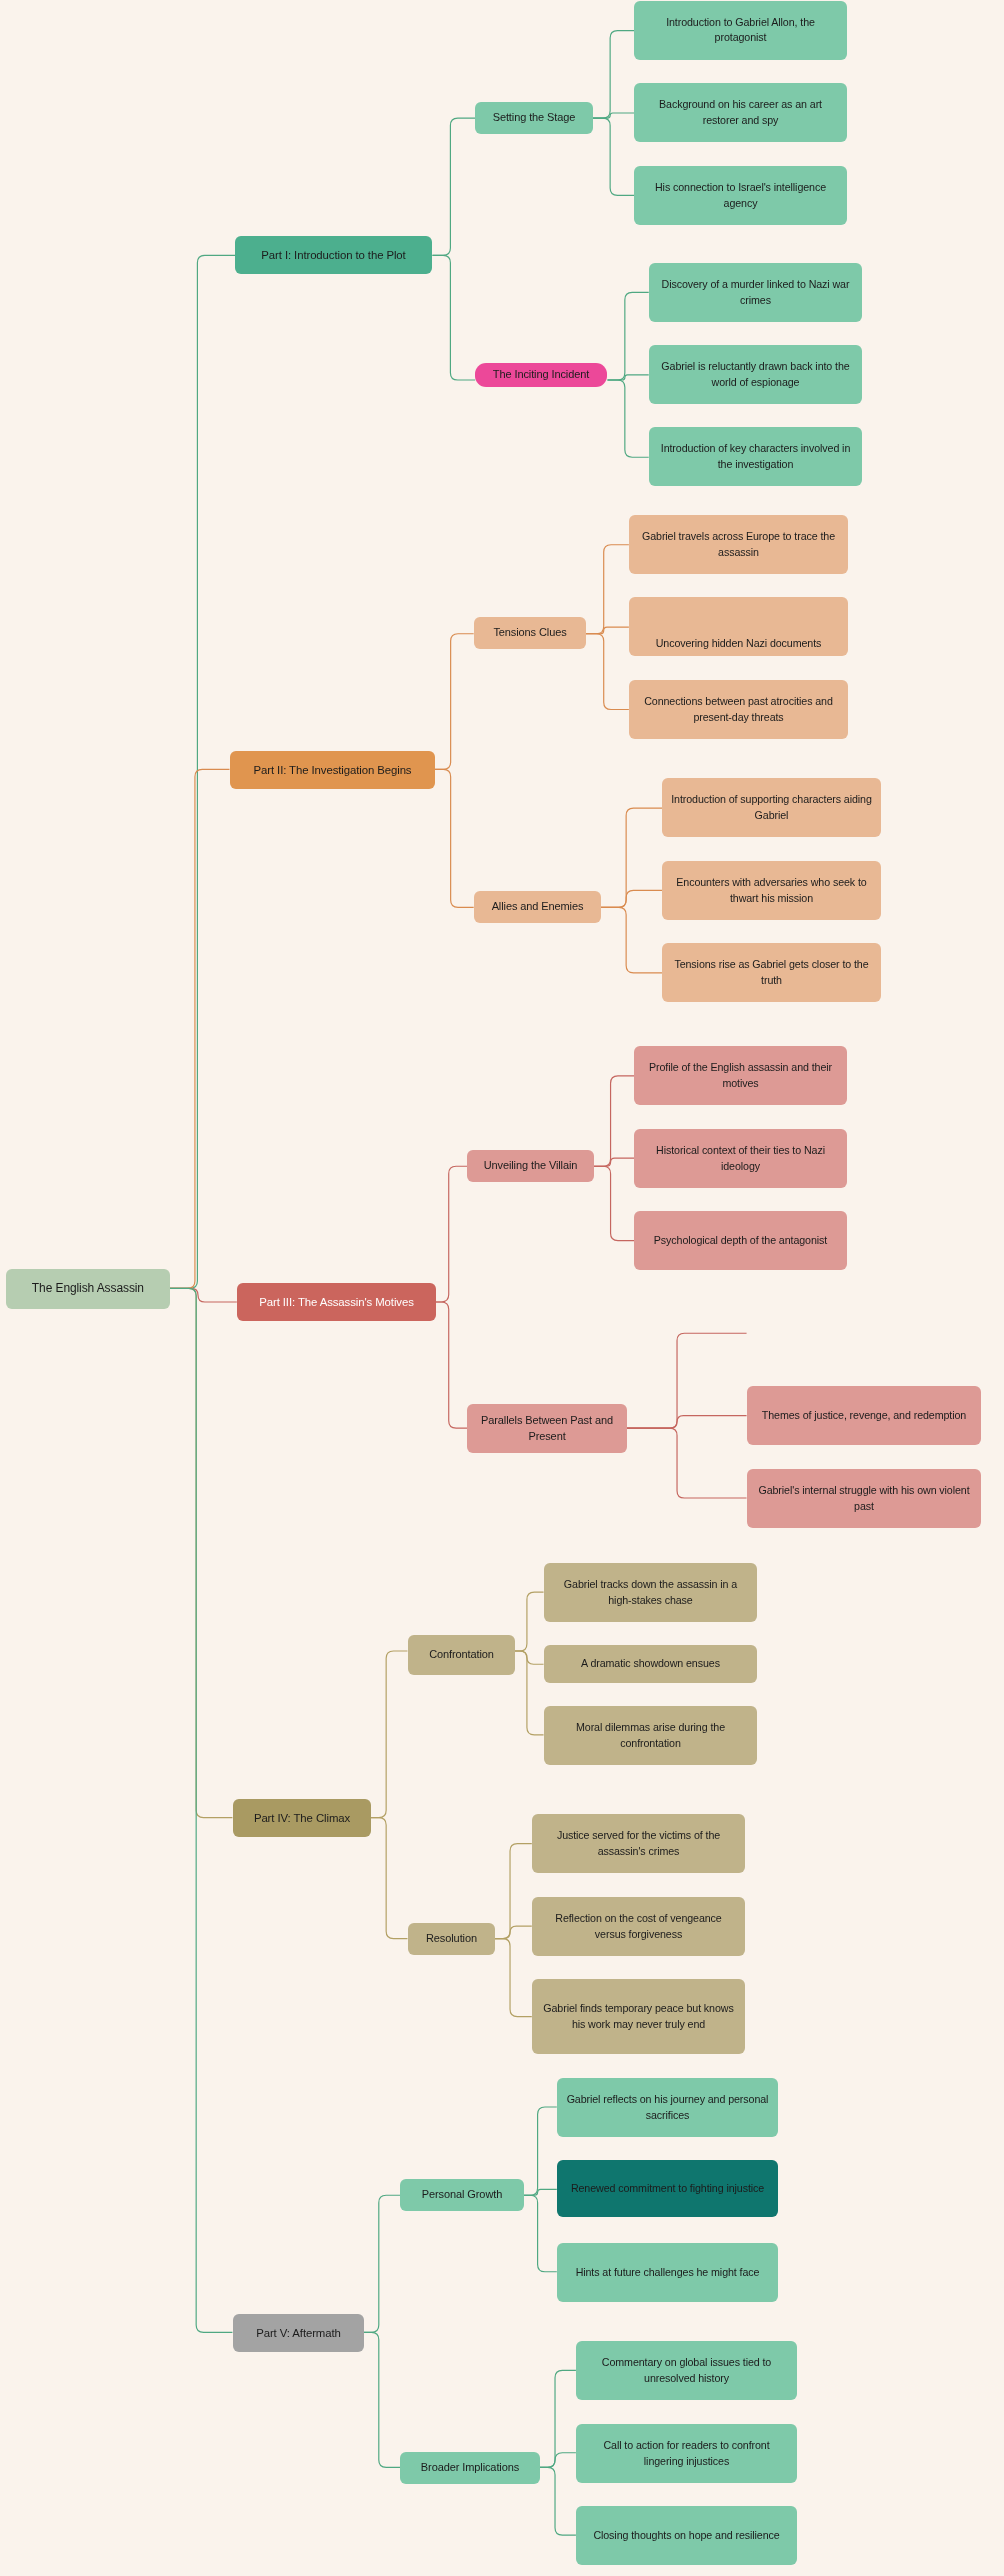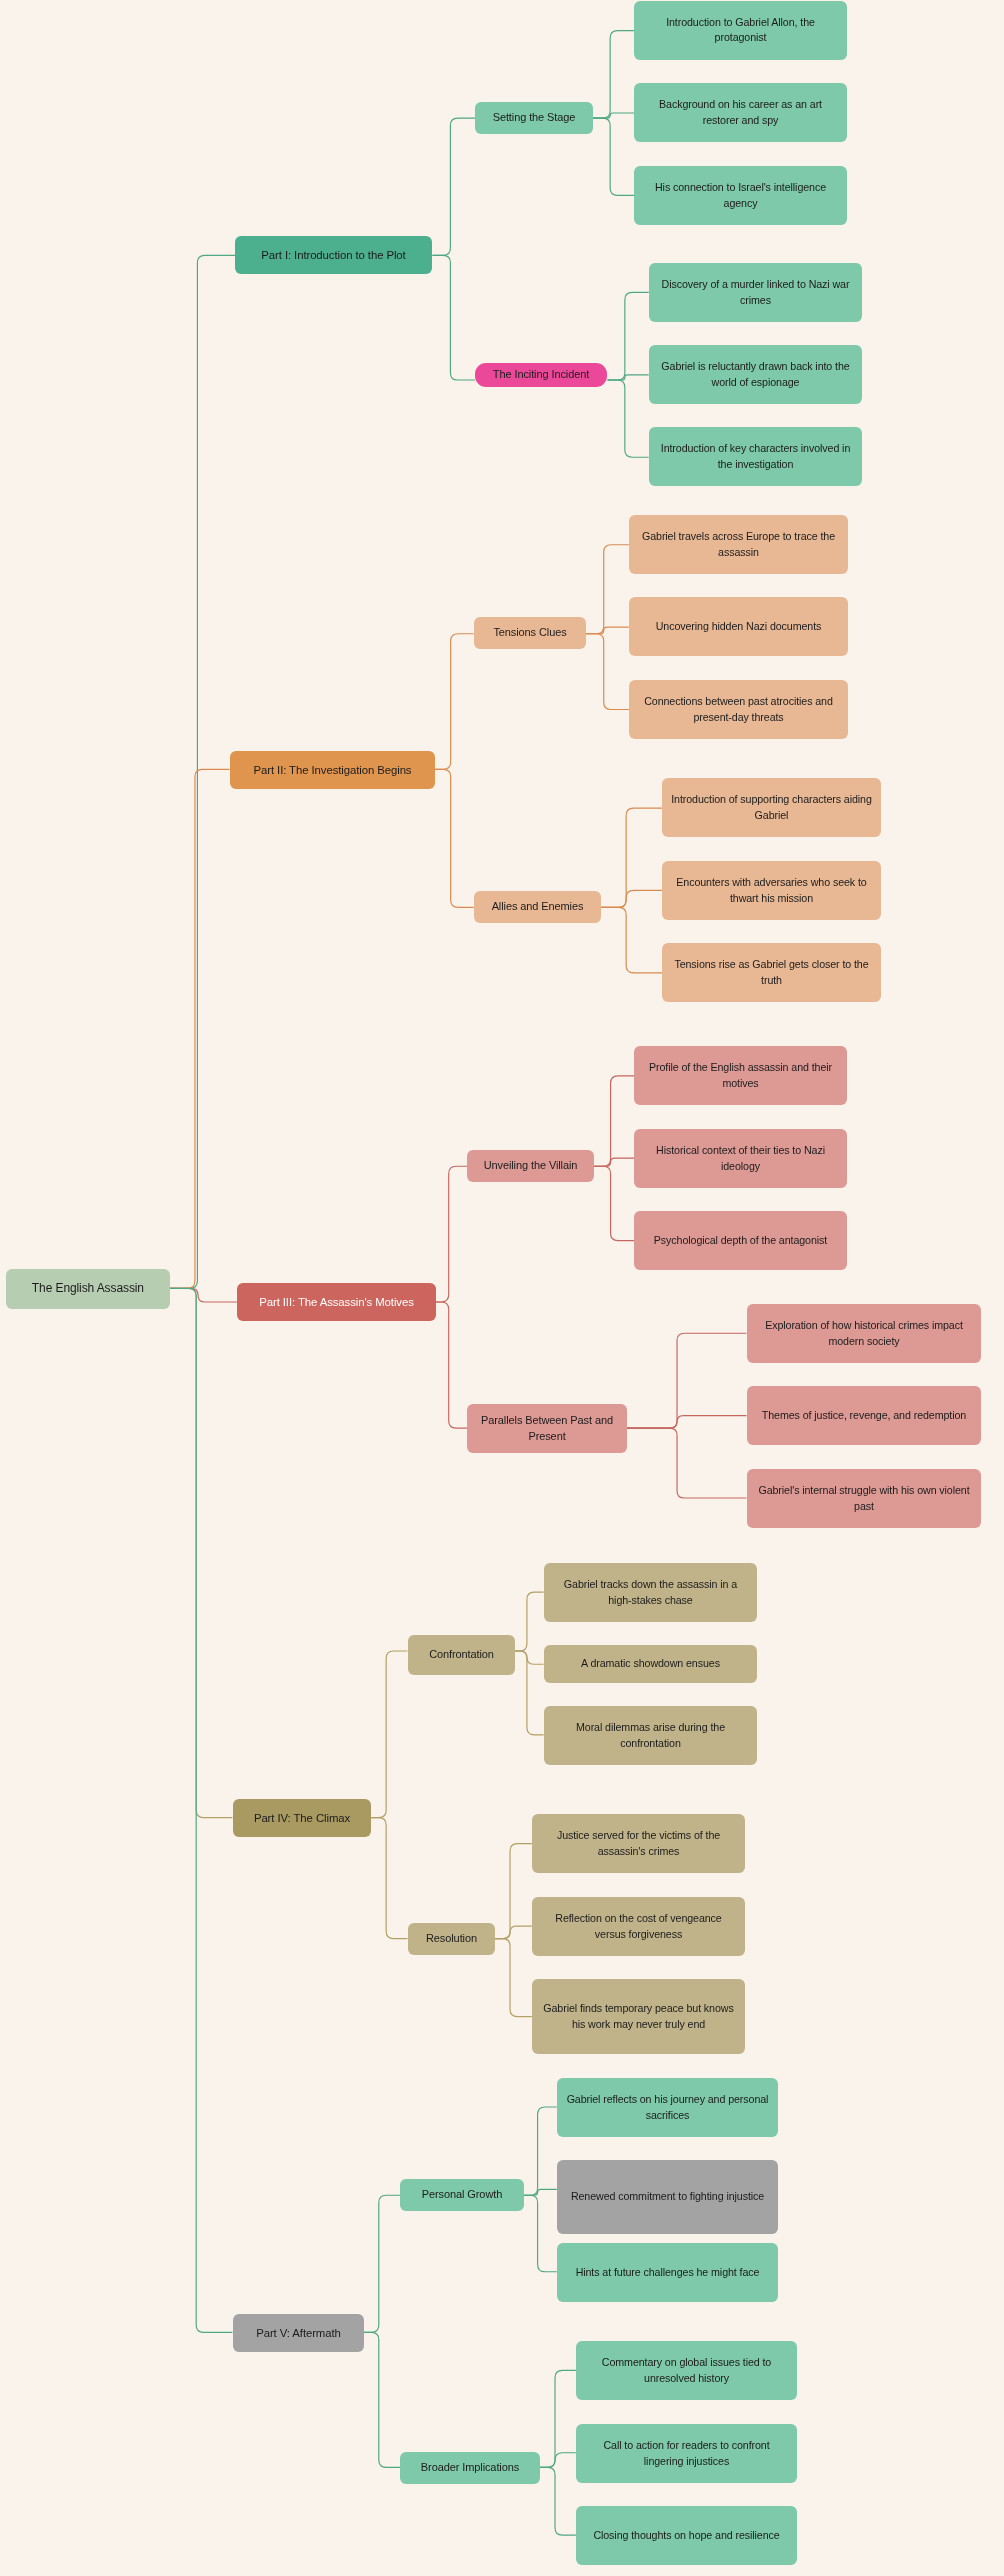--- a/index.html
+++ b/index.html
@@ -113,21 +113,21 @@
     </div>
     <div class="node l1" style="left: 230px; top: 751px; width: 205px; height: 38px; background: rgb(224, 149, 79);">
       <span>Part II: The Investigation Begins</span>
     </div>
     <div class="node l2" style="left: 474px; top: 617px; width: 112px; height: 32px; background: rgb(232, 184, 148);">
       <span>Tensions Clues</span>
     </div>
     <div class="node l3" style="left: 629px; top: 515px; width: 219px; height: 59px; background: rgb(232, 184, 148);">
       <span>Gabriel travels across Europe to trace the assassin</span>
     </div>
-    <div class="node l3" style="left: 629px; top: 597px; width: 219px; height: 59px; background: rgb(232, 184, 148);">
+    <div class="node l3" style="left: 629px; top: 597px; width: 219px; height: 59px; background: rgb(232, 184, 148); align-items: flex-end;">
       <span>Uncovering hidden Nazi documents</span>
     </div>
     <div class="node l3" style="left: 629px; top: 680px; width: 219px; height: 59px; background: rgb(232, 184, 148);">
       <span>Connections between past atrocities and present-day threats</span>
     </div>
     <div class="node l2" style="left: 474px; top: 891px; width: 127px; height: 32px; background: rgb(232, 184, 148);">
       <span>Allies and Enemies</span>
     </div>
     <div class="node l3" style="left: 662px; top: 778px; width: 219px; height: 59px; background: rgb(232, 184, 148);">
       <span>Introduction of supporting characters aiding Gabriel</span>
@@ -149,23 +149,20 @@
     </div>
     <div class="node l3" style="left: 634px; top: 1129px; width: 213px; height: 59px; background: rgb(221, 154, 149);">
       <span>Historical context of their ties to Nazi ideology</span>
     </div>
     <div class="node l3" style="left: 634px; top: 1211px; width: 213px; height: 59px; background: rgb(221, 154, 149);">
       <span>Psychological depth of the antagonist</span>
     </div>
     <div class="node l2" style="left: 467px; top: 1404px; width: 160px; height: 49px; background: rgb(221, 154, 149);">
       <span>Parallels Between Past and Present</span>
     </div>
-    <div class="node l3" style="left: 747px; top: 1304px; width: 234px; height: 59px; background: rgb(221, 154, 149);">
-      <span>Exploration of how historical crimes impact modern society</span>
-    </div>
     <div class="node l3" style="left: 747px; top: 1386px; width: 234px; height: 59px; background: rgb(221, 154, 149);">
       <span>Themes of justice, revenge, and redemption</span>
     </div>
     <div class="node l3" style="left: 747px; top: 1469px; width: 234px; height: 59px; background: rgb(221, 154, 149);">
       <span>Gabriel's internal struggle with his own violent past</span>
     </div>
     <div class="node l1" style="left: 233px; top: 1799px; width: 138px; height: 38px; background: rgb(169, 154, 98);">
       <span>Part IV: The Climax</span>
     </div>
     <div class="node l2" style="left: 408px; top: 1635px; width: 107px; height: 40px; background: rgb(192, 179, 138);">
@@ -194,21 +191,21 @@
     </div>
     <div class="node l1" style="left: 233px; top: 2314px; width: 131px; height: 38px; background: #a3a3a3;">
       <span>Part V: Aftermath</span>
     </div>
     <div class="node l2" style="left: 400px; top: 2179px; width: 124px; height: 32px; background: rgb(126, 201, 169);">
       <span>Personal Growth</span>
     </div>
     <div class="node l3" style="left: 557px; top: 2078px; width: 221px; height: 59px; background: rgb(126, 201, 169);">
       <span>Gabriel reflects on his journey and personal sacrifices</span>
     </div>
-    <div class="node l3" style="left: 557px; top: 2160px; width: 221px; height: 74px; background: #a3a3a3; justify-content: center;">
+    <div class="node l3" style="left: 557px; top: 2160px; width: 221px; height: 57px; background: #0f766e; justify-content: center;">
       <span>Renewed commitment to fighting injustice</span>
     </div>
     <div class="node l3" style="left: 557px; top: 2243px; width: 221px; height: 59px; background: rgb(126, 201, 169);">
       <span>Hints at future challenges he might face</span>
     </div>
     <div class="node l2" style="left: 400px; top: 2452px; width: 140px; height: 32px; background: rgb(126, 201, 169);">
       <span>Broader Implications</span>
     </div>
     <div class="node l3" style="left: 576px; top: 2341px; width: 221px; height: 59px; background: rgb(126, 201, 169);">
       <span>Commentary on global issues tied to unresolved history</span>

